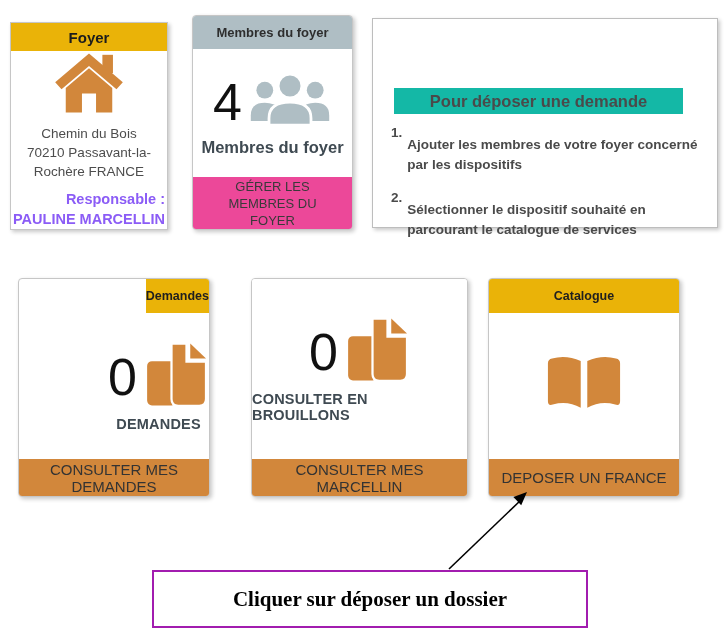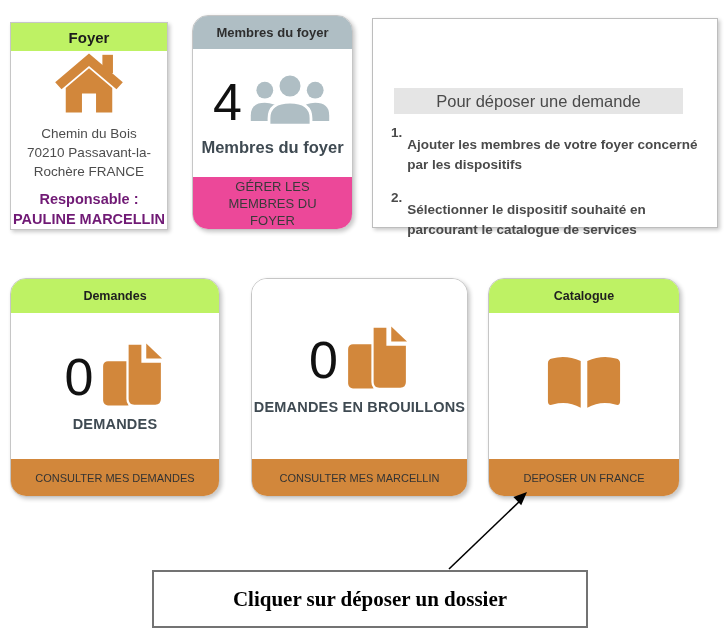--- a/index.html
+++ b/index.html
@@ -7,74 +7,74 @@
   .stage {
     position:relative; width:725px; height:642px; background:#ffffff;
     font-family:"Liberation Sans", sans-serif; overflow:hidden;
   }
   .card {
     position:absolute; background:#fff;
     border:1px solid #c6c6c6;
     box-shadow:2px 2px 4px rgba(0,0,0,0.22);
     display:flex; flex-direction:column;
   }
-  .rounded { border-radius:16px; overflow:hidden; }
+  .rounded { border-radius:4px; overflow:hidden; }
   .card-header {
     flex:0 0 auto; display:flex; align-items:center; justify-content:center;
     text-align:center; font-weight:bold;
   }
-  .hdr-orange { background:#bef264; color:#1c1c1c; }
+  .hdr-orange { background:#eab308; color:#1c1c1c; }
   .hdr-slate  { background:#afbec4; color:#2e2e2e; }
   .card-body {
     flex:1 1 auto; background:#fff; display:flex; flex-direction:column;
     align-items:center; justify-content:center;
   }
   .card-footer {
     flex:0 0 auto; display:flex; align-items:center; justify-content:center;
     text-align:center; cursor:pointer;
   }
-  .ftr-orange { background:#d2873b; color:#333333; font-size:11px; }
+  .ftr-orange { background:#d2873b; color:#333333; font-size:15px; }
   .ftr-slate  { background:#ec4899; color:#3a3a3a; font-size:13px; line-height:17px; padding:4px 14px; }
 
   
   .card-foyer { left:10px; top:22px; width:158px; height:208px; }
   .card-foyer .card-header { height:28px; font-size:15px; }
   .foyer-address { text-align:center; font-weight:normal; color:#4d4d4d; font-size:13.5px; line-height:19px; margin-top:6px; }
-  .foyer-resp { text-align:center; font-weight:bold; color:#701a75; font-size:14.5px; line-height:20px; margin-top:8px; }
+  .foyer-resp { text-align:right; font-weight:bold; color:#8b5cf6; font-size:14.5px; line-height:20px; margin-top:8px; }
 
   .card-membres { left:192px; top:15px; width:161px; height:215px; }
   .card-membres .card-header { height:33px; font-size:13px; }
   .count-row { display:flex; align-items:center; justify-content:center; gap:6px; }
   .big-count { font-size:52px; font-weight:400; color:#111; line-height:1; }
   .membres-label { font-weight:bold; color:#3f4a52; font-size:16.5px; margin-top:4px; }
 
   .card-instructions { left:372px; top:18px; width:346px; height:210px; border-color:#bdbdbd; }
   .instr-titlebar {
     position:absolute; left:21px; top:69px; width:289px; height:26px;
-    background:#e5e5e5; display:flex; align-items:center; justify-content:center;
-    font-weight:normal; font-size:16.5px; color:#4a4a4a;
+    background:#14b8a6; display:flex; align-items:center; justify-content:center;
+    font-weight:bold; font-size:16.5px; color:#4a4a4a;
   }
   .instr-steps { position:absolute; left:18px; top:104px; right:14px; }
   .instr-step { display:flex; gap:5px; font-weight:bold; color:#4a4a4a; font-size:13.5px; line-height:20px; margin-bottom:13px; }
   .instr-step .num { flex:0 0 auto; }
   .instr-step .txt { flex:1 1 auto; max-width:305px;margin-top:12px; }
 
   
   .card-bottom { top:278px; height:219px; }
   .card-bottom .card-header { height:34px; font-size:12.5px; color:#1f1f1f; }
   .card-bottom .card-footer { height:37px; }
-  .card-demandes  { left:10px;  width:210px; }
+  .card-demandes  { left:18px;  width:192px;align-items:flex-end; }
   .card-brouillons{ left:251px; width:217px; }
   .card-catalogue { left:488px; width:192px; }
   .doc-label { font-weight:bold; color:#3f4a52; font-size:14.5px; margin-top:2px; letter-spacing:0.2px; }
 
   
   .annotation-box {
     position:absolute; left:152px; top:570px; width:436px; height:58px;
-    background:#fff; border:2px solid #737373;
+    background:#fff; border:2px solid #a21caf;
     display:flex; align-items:center; justify-content:center;
     font-family:"Liberation Serif", serif; font-weight:bold; font-size:21px; color:#000;
   }
   .arrow-svg { position:absolute; left:430px; top:483px; width:115px; height:92px; }
 
   .icon { display:block; }
 </style>
 </head>
 <body>
 
@@ -160,21 +160,21 @@
       <div class="count-row">
         <span class="big-count">0</span>
         <span class="icon">
           <svg width="66" height="70" viewBox="0 0 88 92">
             <rect x="4" y="26" width="42" height="62" rx="8" fill="#d2873b" stroke="#ffffff" stroke-width="3"></rect>
             <path d="M38 4 H58 L58 28 L84 28 V78 Q84 87 75 87 H47 Q38 87 38 78 Z" fill="#d2873b" stroke="#ffffff" stroke-width="3"></path>
             <path d="M63 4 L84 24 L63 24 Z" fill="#d2873b"></path>
           </svg>
         </span>
       </div>
-      <div class="doc-label">DEMANDES EN BROUILLONS</div>
+      <div class="doc-label">CONSULTER EN BROUILLONS</div>
     </div>
     <div class="card-footer ftr-orange">CONSULTER MES MARCELLIN</div>
   </div>
 
   <div class="card card-bottom card-catalogue rounded">
     <div class="card-header hdr-orange">Catalogue</div>
     <div class="card-body">
       <span class="icon">
         <svg width="82" height="60" viewBox="0 0 100 72">
           <path d="M46 8 Q28 0 11 5 Q6 6 6 11 V57 Q6 63 12 61 Q30 56 46 65 Z" fill="#d2873b"></path>

